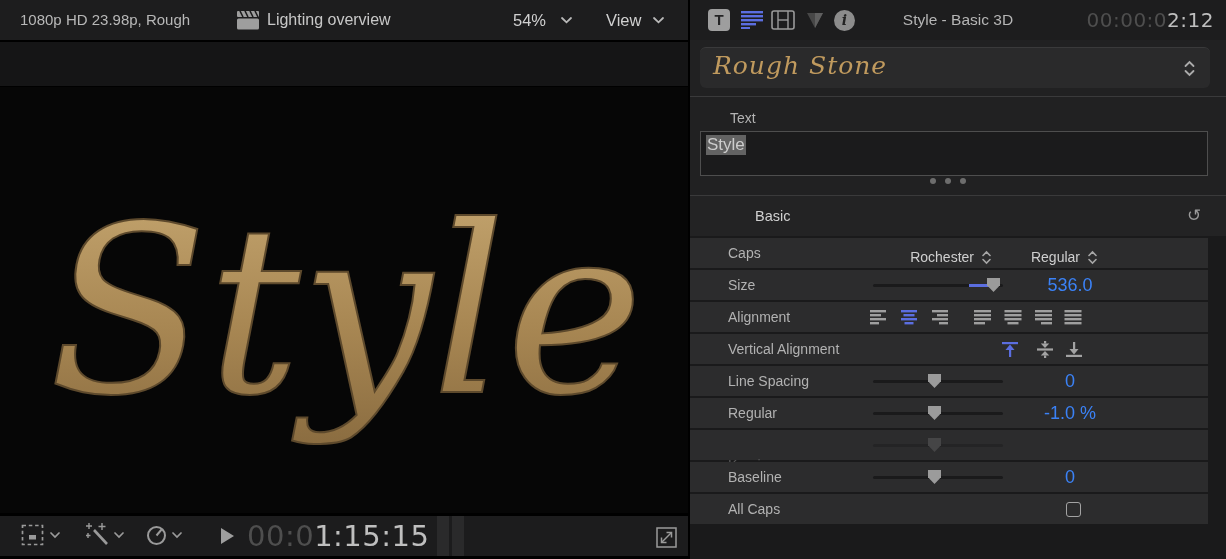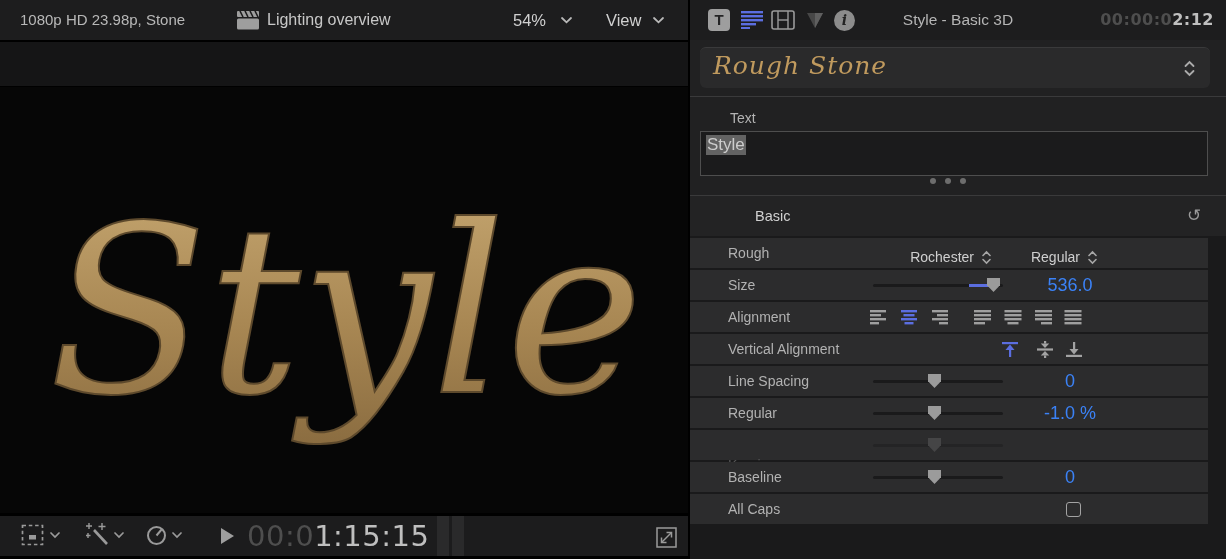--- a/index.html
+++ b/index.html
@@ -14,21 +14,21 @@
   #v-toolbar{position:absolute;left:0;top:516px;width:688px;height:40px;background:#1c1c1d;}
   .tc{font-family:"DejaVu Sans",sans-serif;white-space:nowrap;}
   .tc-dim{color:#4e4e4e;} .tc-bright{color:#bfbfbf;}
   .chev{display:block;}
   .play-tri{width:0;height:0;border-left:13px solid #9e9e9e;border-top:8px solid transparent;border-bottom:8px solid transparent;}
   .meter-bar{width:12px;height:40px;background:#2a2a2b;}
   
   #inspector{position:absolute;left:690px;top:0;width:536px;height:559px;background:#212122;}
   #i-header{position:absolute;left:0;top:0;width:536px;height:40px;background:#1d1d1e;}
   #i-title{position:absolute;left:0;top:0;width:100%;text-align:center;line-height:40px;color:#b5b5b5;font-size:15.5px;}
-  #i-tc{position:absolute;right:12px;top:0;line-height:40px;font-size:16px;letter-spacing:.5px;font-weight:bold;}
+  #i-tc{position:absolute;right:12px;top:0;line-height:40px;font-size:20px;letter-spacing:.5px;}
   .insp-icon-btn{position:absolute;top:9px;cursor:default;}
   .t-btn{width:22px;height:22px;background:#9e9e9e;border-radius:4px;color:#242425;font-weight:bold;
     font-size:15px;text-align:center;line-height:22px;}
   .info-btn{width:21px;height:21px;background:#8c8c8c;border-radius:50%;color:#222;text-align:center;line-height:21px;
     font-family:"DejaVu Serif",serif;font-style:italic;font-weight:bold;font-size:14px;}
   #preset{position:absolute;left:10px;top:47px;width:510px;height:41px;background:#2a2a2b;border-radius:6px;
     border-top:1px solid #3a3a3b;box-sizing:border-box;}
   #preset-name{position:absolute;left:13px;top:3px;font-family:"DejaVu Serif",serif;font-style:italic;
     font-size:25px;color:#c09a5e;letter-spacing:1px;}
   .divider{position:absolute;left:0;width:536px;height:1px;background:#3a3a3b;}
@@ -55,21 +55,21 @@
   .dd-group{position:absolute;top:0;height:38px;display:flex;align-items:center;justify-content:flex-end;gap:7px;}
   .dd-text{font-size:14px;color:#cfcfcf;white-space:nowrap;}
   .checkbox{position:absolute;left:376px;top:8px;width:13px;height:13px;border:1.5px solid #a3a3a3;border-radius:3px;background:transparent;}
 </style>
 </head>
 <body>
 
 <div id="viewer">
 
   <div id="v-header">
-    <span class="hdr-txt" style="left:20px">1080p HD 23.98p, Stone</span>
+    <span class="hdr-txt" style="left:20px">1080p HD 23.98p, Rough</span>
     <svg class="abs" style="left:237px;top:11px" width="22" height="19">
       <rect x="0" y="0" width="22" height="6" rx="1" fill="#9e9e9e"></rect>
       <path d="M3,0 L6,6 M8,0 L11,6 M13,0 L16,6 M18,0 L21,6" stroke="#1d1d1e" stroke-width="1.6"></path>
       <rect x="0" y="7.5" width="22" height="11" rx="1.5" fill="#9e9e9e"></rect>
     </svg>
     <span class="hdr-txt" style="left:267px;font-size:16px;color:#c8c8c8">Lighting overview</span>
     <span class="hdr-txt" style="left:513px;font-size:16.5px;color:#d0d0d0">54%</span>
     <svg class="abs chev" style="left:561px;top:17px" width="11" height="7">
       <polyline points="1,1 5.5,5.3 10,1" fill="none" stroke="#b9b9b9" stroke-width="1.8" stroke-linecap="round"></polyline>
     </svg>
@@ -192,21 +192,21 @@
   <div class="divider" style="top:195px"></div>
 
   <div id="basic-band">
     <span id="basic-title">Basic</span>
     <span id="reset-btn">↺</span>
   </div>
 
   <div id="rows-bg"></div>
 
   <div class="row" style="top:238px">
-    <span class="row-label">Rough</span>
+    <span class="row-label">Caps</span>
     <div class="dd-group" style="left:180px;width:122px">
       <span class="dd-text">Rochester</span>
       <svg width="11" height="15">
         <polyline points="2,5.5 5.5,2 9,5.5" fill="none" stroke="#a6a6a6" stroke-width="1.6" stroke-linecap="round"></polyline>
         <polyline points="2,9.5 5.5,13 9,9.5" fill="none" stroke="#a6a6a6" stroke-width="1.6" stroke-linecap="round"></polyline>
       </svg>
     </div>
     <div class="dd-group" style="left:326px;width:82px">
       <span class="dd-text">Regular</span>
       <svg width="11" height="15">

